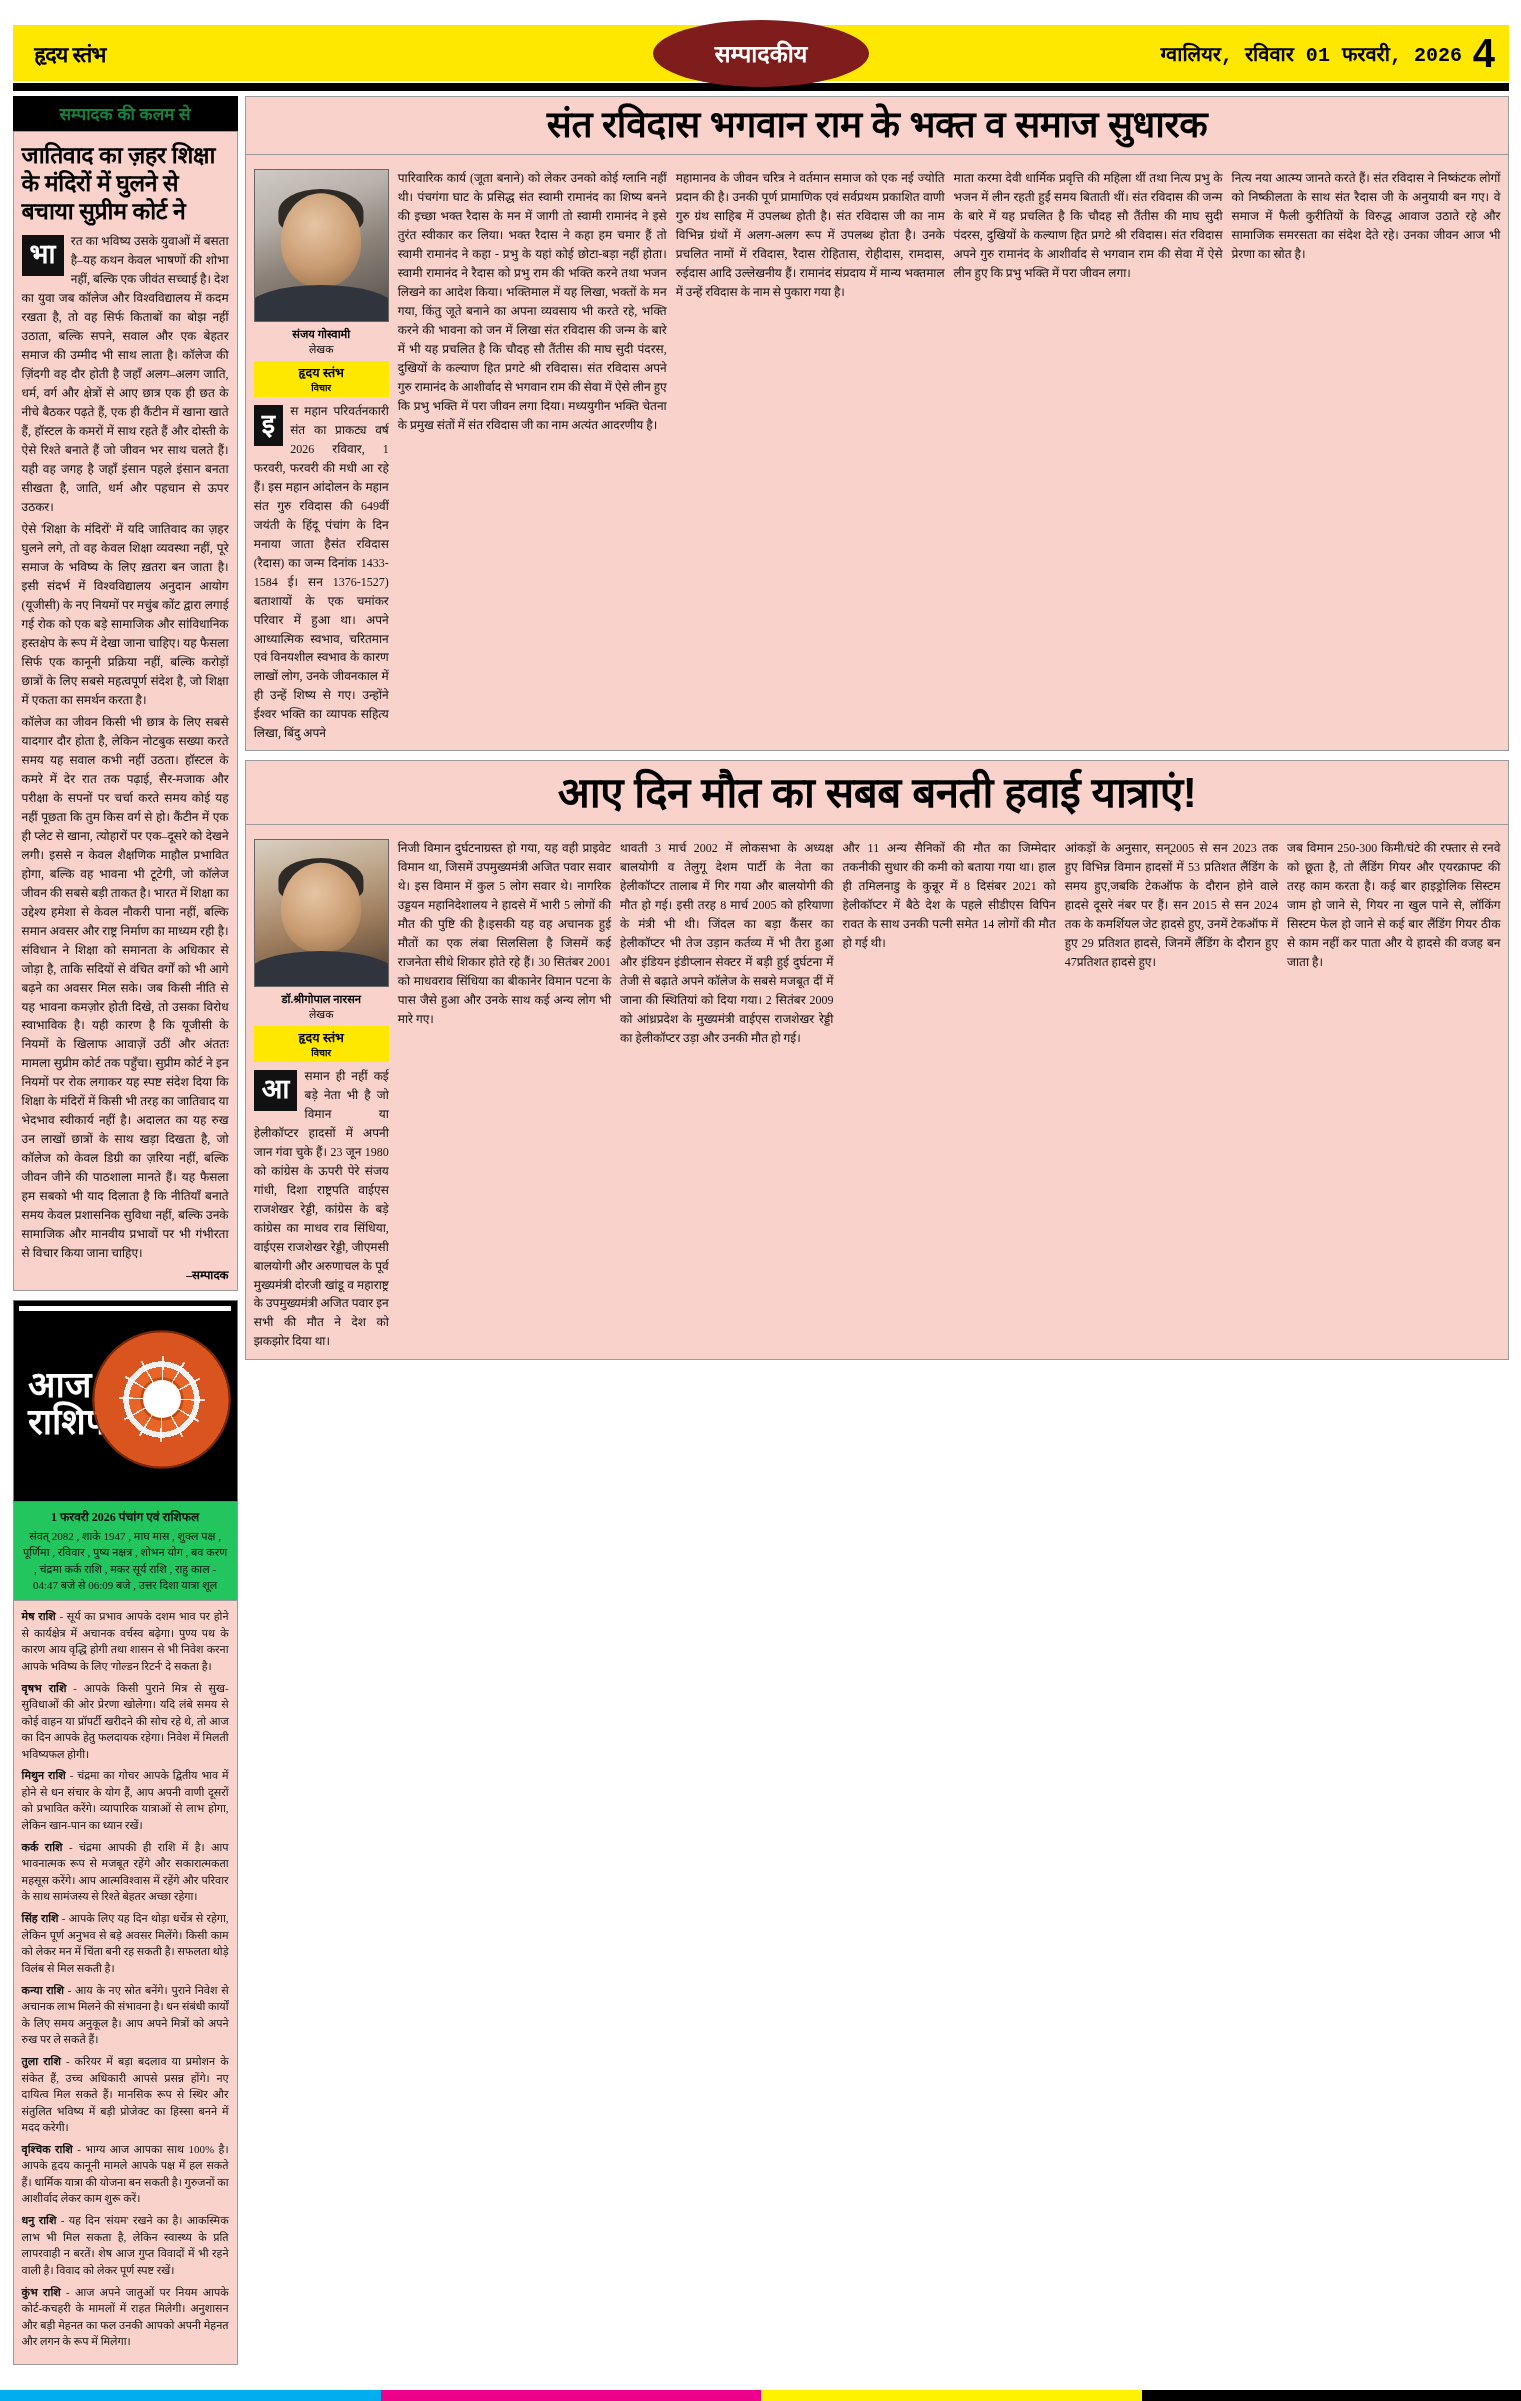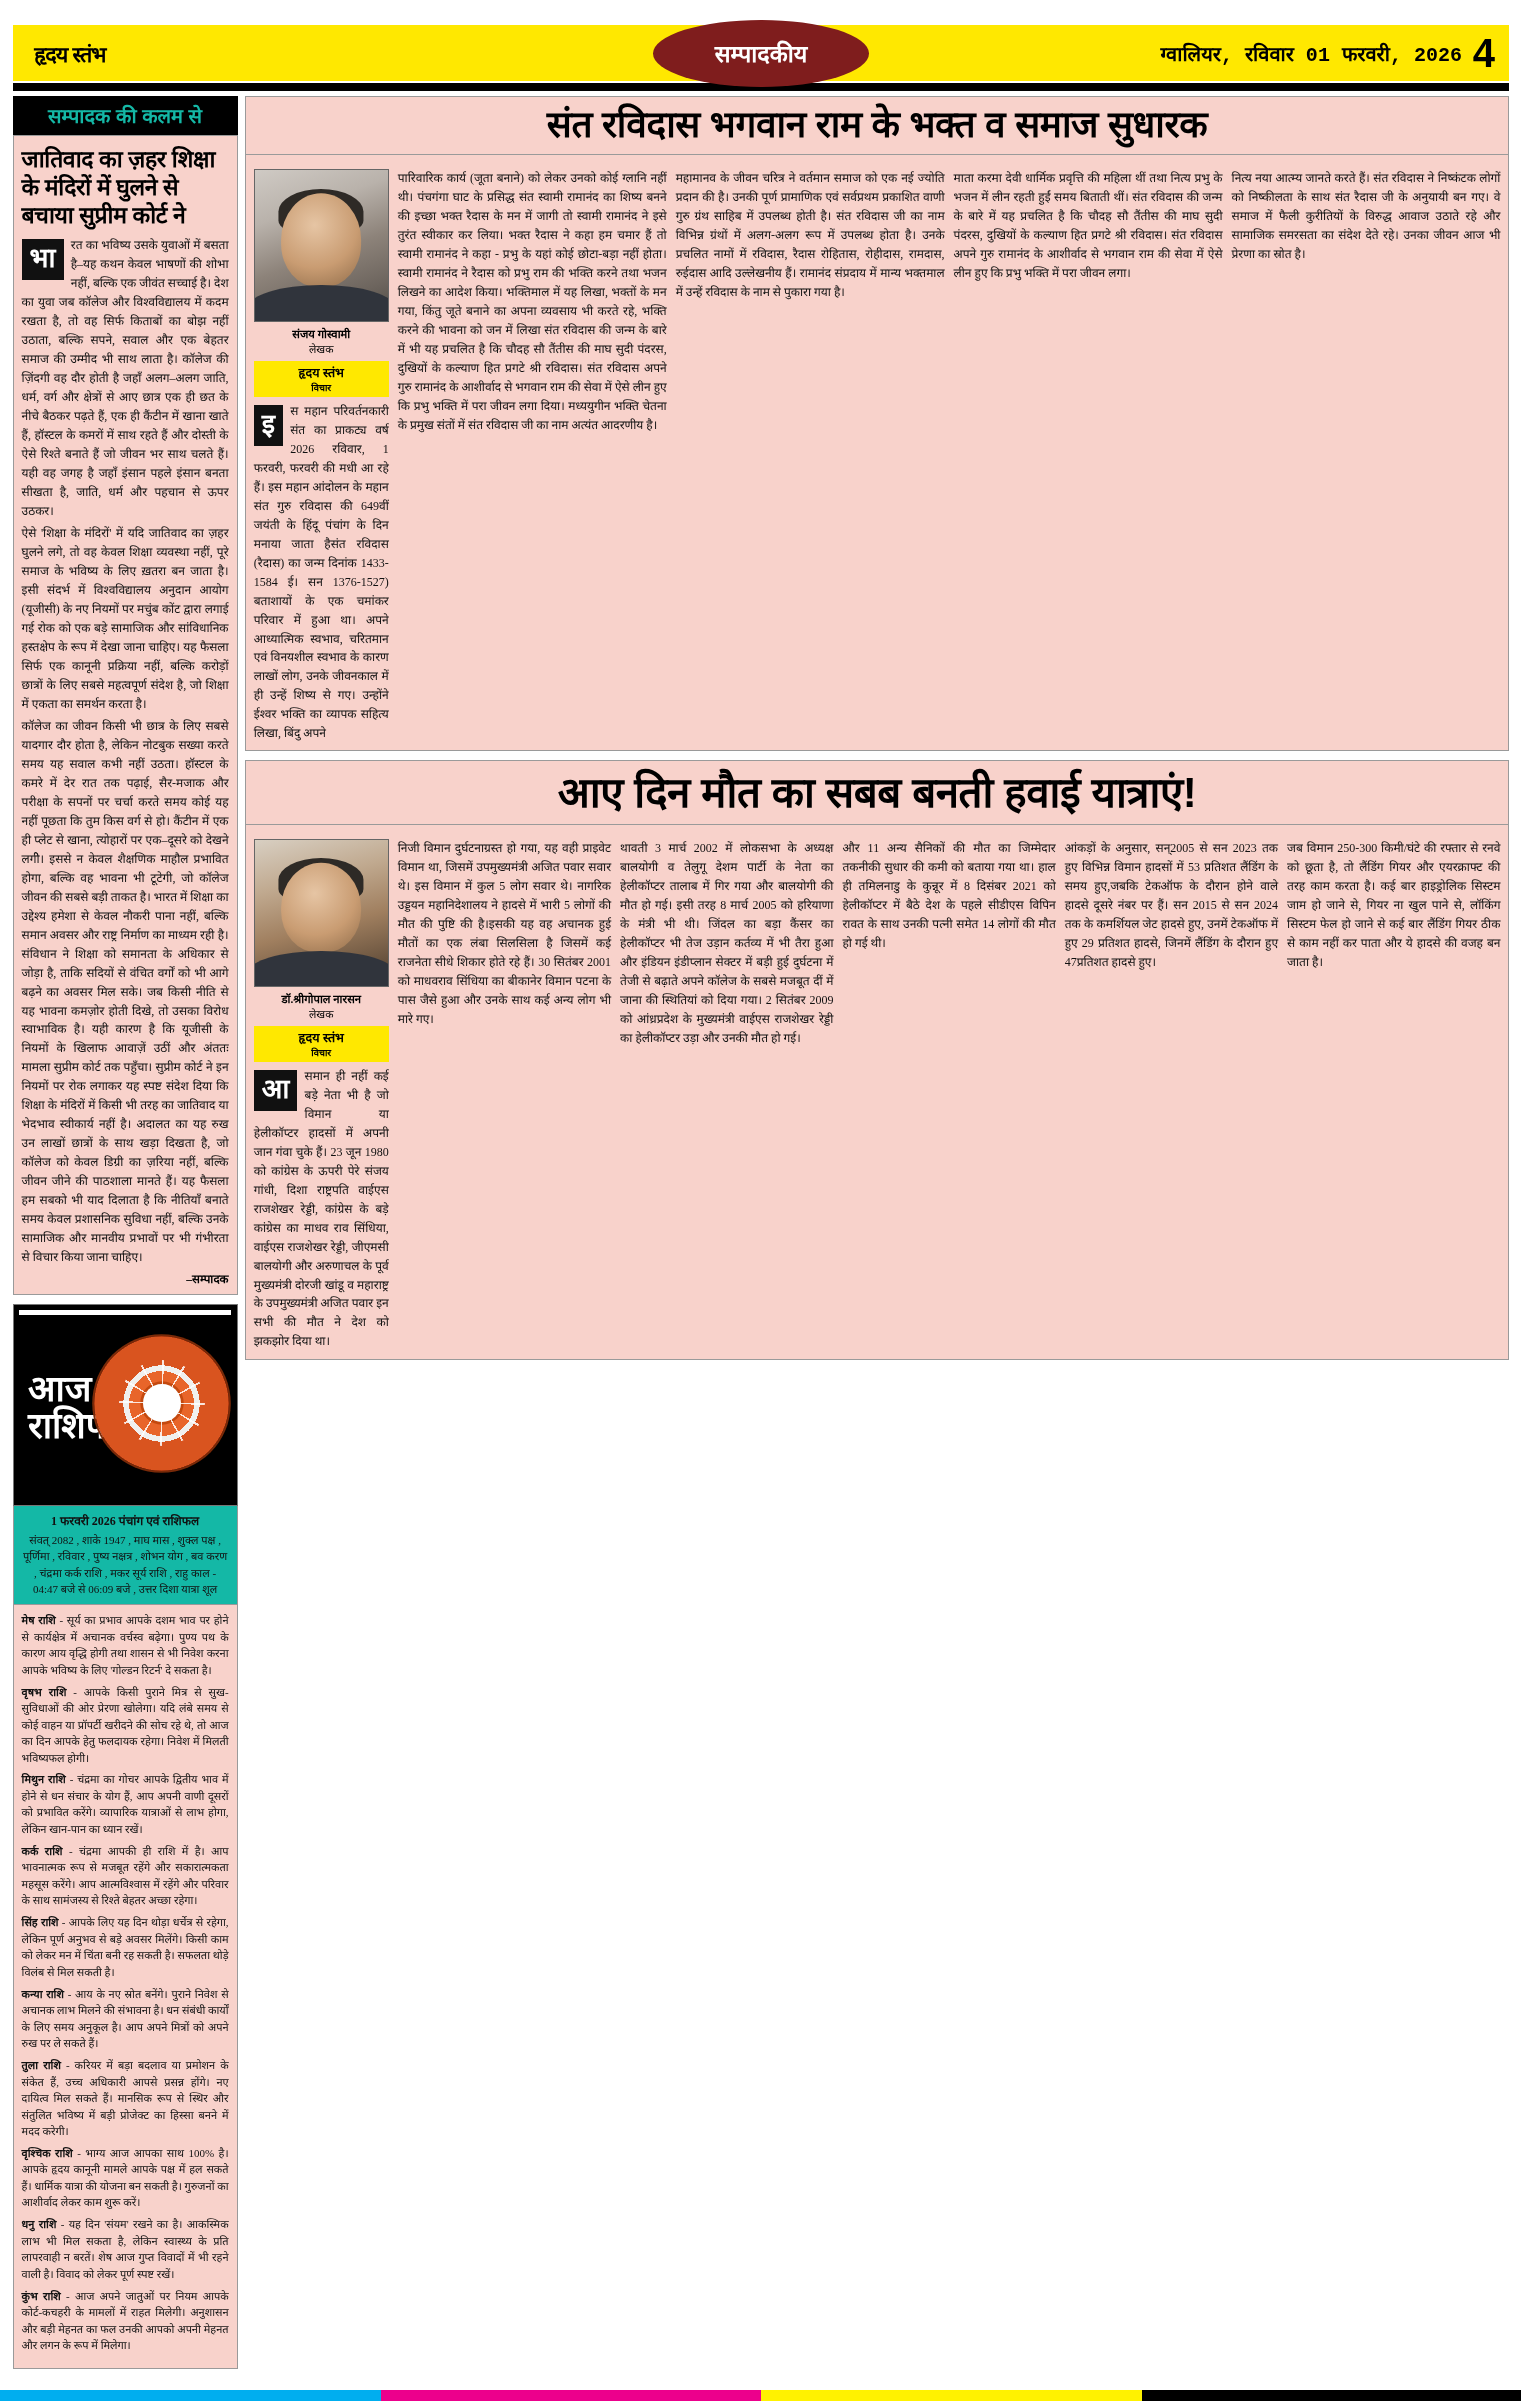--- a/index.html
+++ b/index.html
@@ -42,23 +42,23 @@
   .pageno { font-size:40px; font-weight:bold; color:#000; line-height:0.8; font-family:"Liberation Sans", sans-serif; }
   .mast-rule { height:8px; background:#000; margin:1.8px 5.4px 5.4px 5.4px; }
 
   
   .cols { display:flex; gap:7.2px; padding:0 5.4px; }
   .col-left { width:225px; flex:0 0 225px; }
   .col-main { flex:1 1 auto; }
 
   
   .blackbar {
-    background:#000; color:#14b8a6; text-align:center;
+    background:#000; color:#15803d; text-align:center;
     font-family:"Liberation Sans", sans-serif; font-weight:bold;
-    font-size:20px; padding:5.4px 3.6px 6.3px 3.6px; letter-spacing:0px;
+    font-size:17px; padding:5.4px 3.6px 6.3px 3.6px; letter-spacing:0px;
   }
   .pinkbox {
     background:#F8D2CB; border:0.9px solid #9a9a9a; padding:7.2px 8px 7.2px 8px;
   }
 
   .bodytext {
     font-size:12px; line-height:1.58; text-align:justify; color:#111;
     font-family:"Liberation Serif", serif;
   }
   .bodytext p { margin:0 0 3.6px 0; }
@@ -100,21 +100,21 @@
   }
   .zodiac::after{
     content:""; position:absolute; inset:18%; border-radius:50%;
     background:repeating-conic-gradient(from 0deg, rgba(255,255,255,.85) 0 3deg, rgba(216,84,31,0) 3deg 30deg);
   }
   .zodiac .hub{
     position:absolute; left:36%; top:36%; width:28%; height:28%; border-radius:50%;
     background:#fff; box-shadow:0 0 0 2.7px #c4490f;
   }
   .panchang {
-    background:#14b8a6; border:0.9px solid #9a9a9a; border-top:none; padding:6.3px 7.2px;
+    background:#22c55e; border:0.9px solid #9a9a9a; border-top:none; padding:6.3px 7.2px;
     font-size:11px; line-height:1.5; text-align:center; color:#111;
   }
   .panchang .pday { font-weight:bold; font-size:12px; display:block; margin-bottom:1.8px;}
   .rashi-list { background:#F8D2CB; border:0.9px solid #9a9a9a; border-top:none; padding:7.2px 8px 9px 8px; }
   .rashi {
     font-size:11px; line-height:1.5; text-align:justify; margin:0 0 5.4px 0; color:#111;
   }
   .rashi b { font-weight:bold; }
   .rashi-sign { font-weight:bold; }
   .mainhead {

